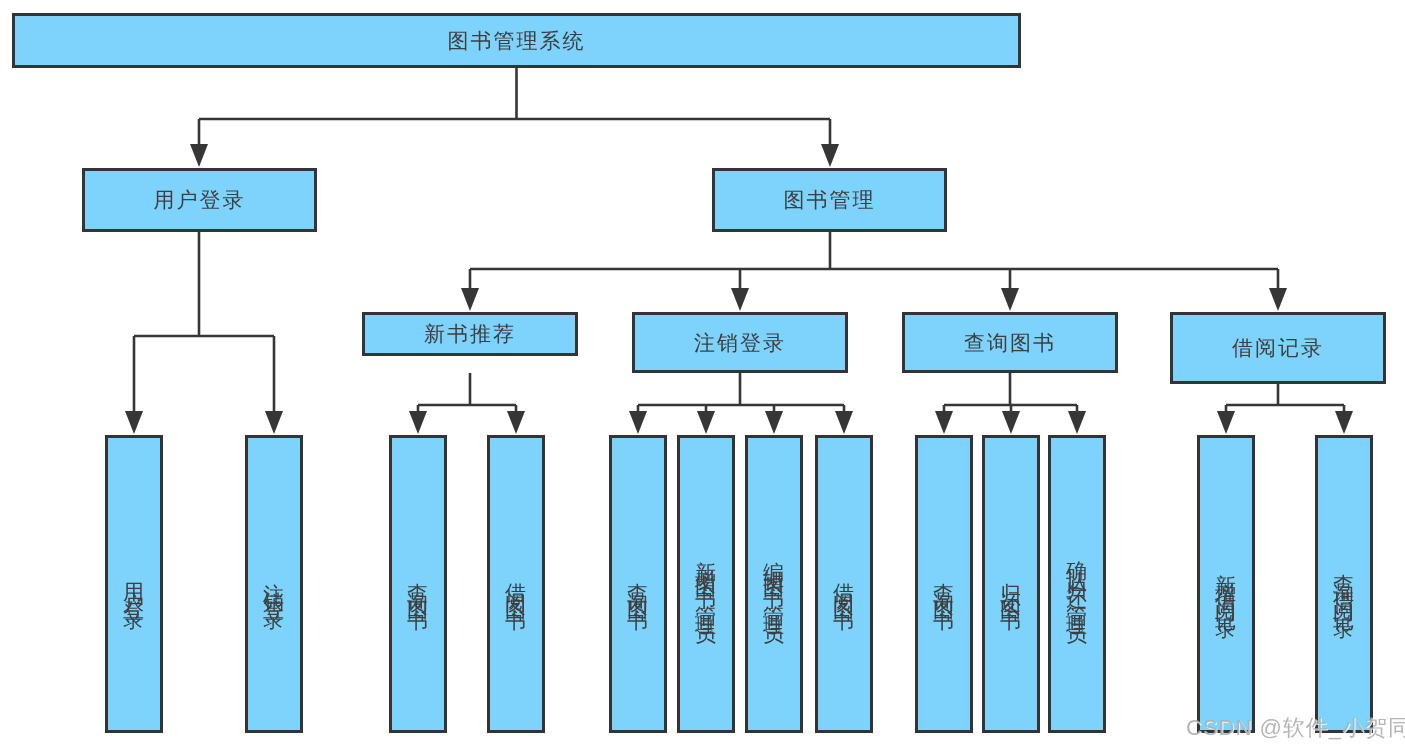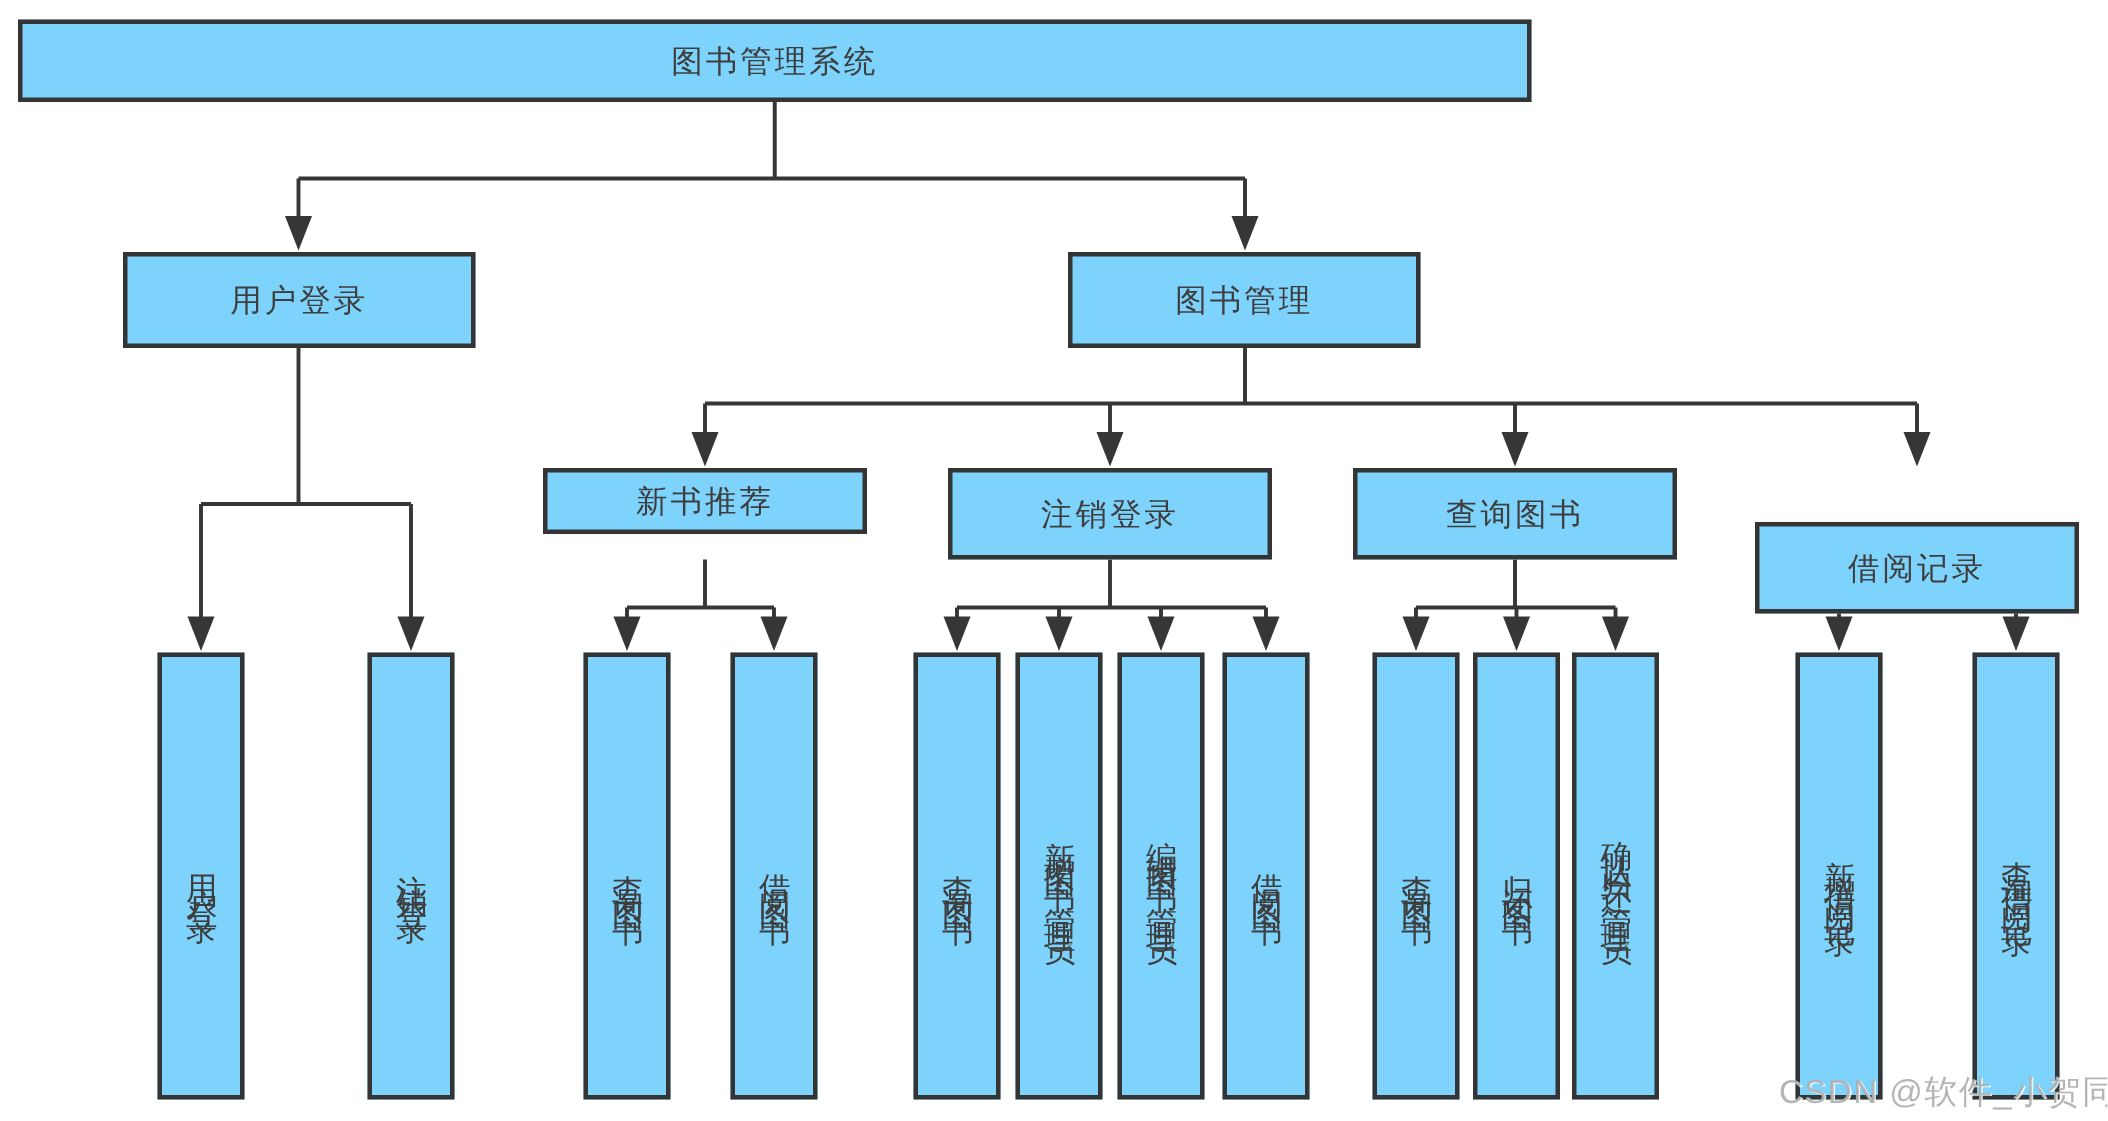--- a/index.html
+++ b/index.html
@@ -100,21 +100,21 @@
   </svg>
 
   <div class="node" style="left:12px; top:13px; width:1009px; height:55px;">图书管理系统</div>
 
   <div class="node" style="left:82px; top:168px; width:235px; height:64px;">用户登录</div>
   <div class="node" style="left:712px; top:168px; width:235px; height:64px;">图书管理</div>
 
   <div class="node" style="left:362px; top:312px; width:216px; height:44px;">新书推荐</div>
   <div class="node" style="left:632px; top:312px; width:216px; height:61px;">注销登录</div>
   <div class="node" style="left:902px; top:312px; width:216px; height:61px;">查询图书</div>
-  <div class="node" style="left:1170px; top:312px; width:216px; height:61px;margin-top:36px;">借阅记录</div>
+  <div class="node" style="left:1170px; top:312px; width:216px; height:72px;">借阅记录</div>
 
   <div class="node leaf" style="left:105px; top:435px; width:58px; height:298px;">用户登录</div>
   <div class="node leaf" style="left:245px; top:435px; width:58px; height:298px;">注销登录</div>
 
   <div class="node leaf" style="left:389px; top:435px; width:58px; height:298px;">查询图书</div>
   <div class="node leaf" style="left:487px; top:435px; width:58px; height:298px;">借阅图书</div>
 
   <div class="node leaf" style="left:609px; top:435px; width:58px; height:298px;">查询图书</div>
   <div class="node leaf" style="left:677px; top:435px; width:58px; height:298px;">新增图书（管理员）</div>
   <div class="node leaf" style="left:745px; top:435px; width:58px; height:298px;">编辑图书（管理员）</div>

